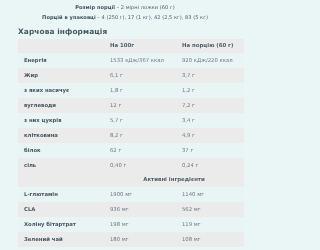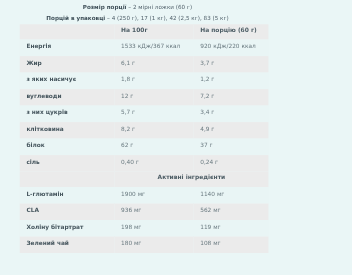--- a/index.html
+++ b/index.html
@@ -100,20 +100,21 @@
 </head>
 <body>
 
 <div class="page">
 
   <div class="serving-lines">
     <div class="serving-line"><span class="lead">Розмір порції</span><span> – 2 мірні ложки (60 г)</span></div>
     <div class="serving-line"><span class="lead">Порцій в упаковці</span><span> – 4 (250 г), 17 (1 кг), 42 (2,5 кг), 83 (5 кг)</span></div>
   </div>
 
+  <div class="section-title">Харчова інформація</div>
 
   <div class="tbl-wrap">
     <table class="nutri">
       <tbody>
         <tr class="head-row">
           <td class="col-name"></td>
           <td class="col-a pad">На 100г</td>
           <td class="col-b pad">На порцію (60 г)</td>
         </tr>
 

